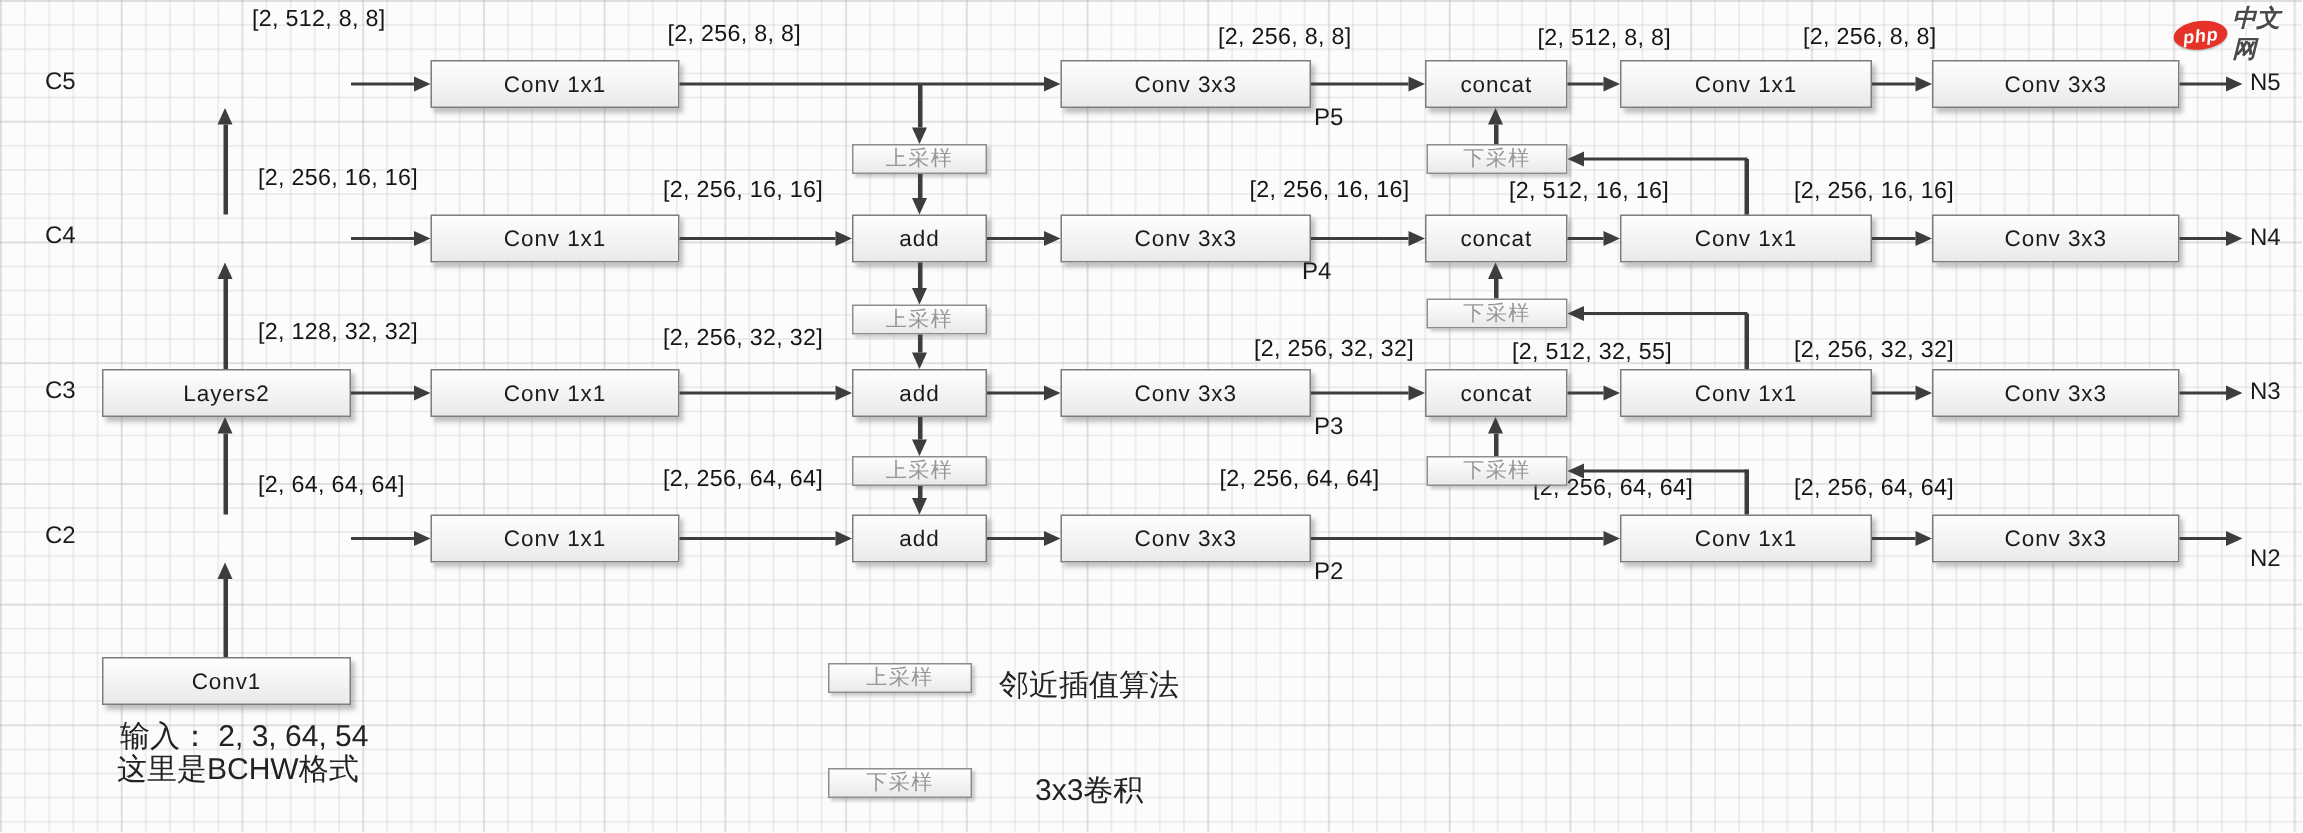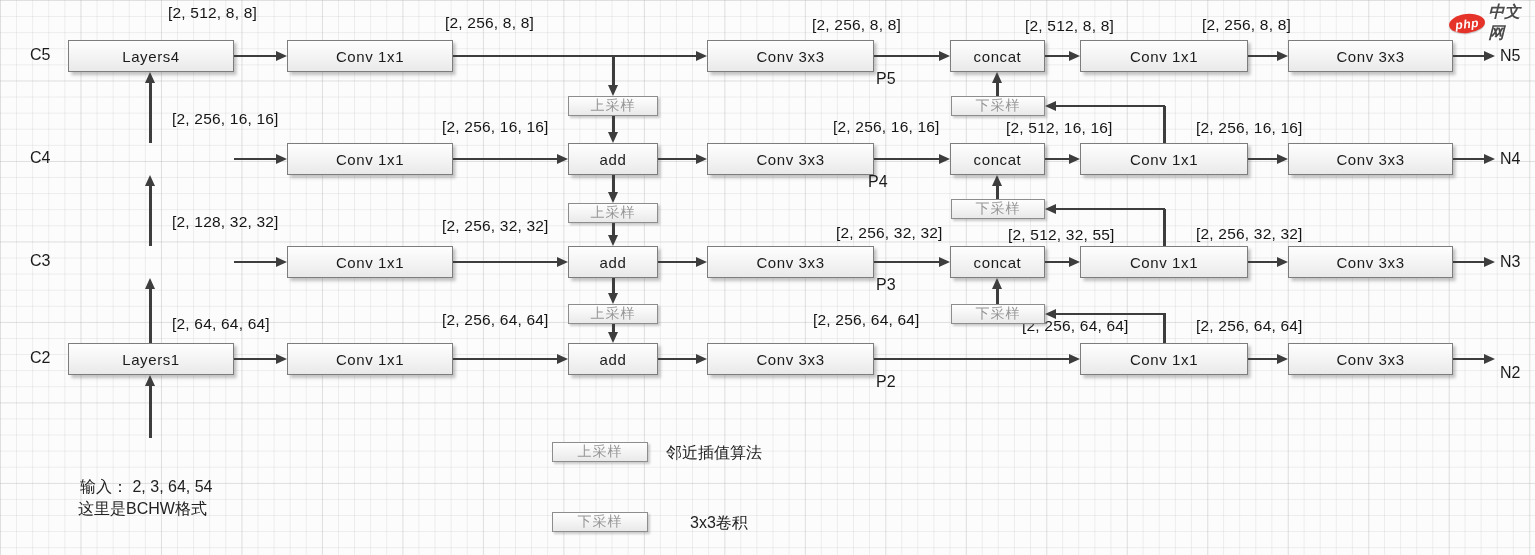--- a/index.html
+++ b/index.html
@@ -22,40 +22,39 @@
     box-shadow:2px 2px 2px rgba(130,130,130,.4);}
   .hl{position:absolute;height:2.6px;background:#3d3d3d;}
   .vl{position:absolute;width:2.6px;background:#3d3d3d;}
   .ar,.al,.au,.ad{position:absolute;width:0;height:0;}
   .ar{border-top:5.5px solid transparent;border-bottom:5.5px solid transparent;border-left:11px solid #3d3d3d;}
   .al{border-top:5.5px solid transparent;border-bottom:5.5px solid transparent;border-right:11px solid #3d3d3d;}
   .au{border-left:5.5px solid transparent;border-right:5.5px solid transparent;border-bottom:11px solid #3d3d3d;}
   .ad{border-left:5.5px solid transparent;border-right:5.5px solid transparent;border-top:11px solid #3d3d3d;}
   .lbl{position:absolute;font-size:15.5px;color:#151515;white-space:nowrap;letter-spacing:.2px;}
   .cl{position:absolute;font-size:16px;color:#1b1b1b;white-space:nowrap;}
-  .note{position:absolute;font-size:16px;color:#222;white-space:nowrap;}
+  .note{position:absolute;font-size:20px;color:#222;white-space:nowrap;}
   .wm{position:absolute;left:1449px;top:2px;display:flex;align-items:center;gap:3px;}
   .wm .pill{width:37px;height:19px;background:#e63329;border-radius:50%;transform:rotate(-6deg);
     display:flex;align-items:center;justify-content:center;color:#fff;font-weight:bold;
     font-style:italic;font-size:12px;letter-spacing:.5px;box-shadow:0 1px 1px rgba(0,0,0,.2);}
   .wm .site{font-size:16px;font-weight:bold;color:#4a4a4a;font-style:italic;
     text-shadow:1px 1px 0 #fff,-1px -1px 0 #fff;}
 </style>
 </head>
 <body>
 
 <div id="canvas">
 
   <div class="wm">
     <div class="pill">php</div>
     <div class="site">中文网</div>
   </div>
 
   <div class="cl" style="left:30px;top:46px">C5</div>
-  <div class="box" style="left:68px;top:40px;width:166px;height:32px">Layers4</div>
   <div class="hl" style="left:234px;top:54.7px;width:42px"></div>
   <div class="ar" style="left:276px;top:50.5px"></div>
   <div class="box" style="left:287px;top:40px;width:166px;height:32px">Conv 1x1</div>
   <div class="hl" style="left:453px;top:54.7px;width:243px"></div>
   <div class="ar" style="left:696px;top:50.5px"></div>
   <div class="box" style="left:707px;top:40px;width:167px;height:32px">Conv 3x3</div>
   <div class="cl" style="left:876px;top:70px">P5</div>
   <div class="hl" style="left:874px;top:54.7px;width:65px"></div>
   <div class="ar" style="left:939px;top:50.5px"></div>
   <div class="box" style="left:950px;top:40px;width:95px;height:32px">concat</div>
@@ -97,20 +96,21 @@
   <div class="hl" style="left:1453px;top:157.7px;width:31px"></div>
   <div class="ar" style="left:1484px;top:153.5px"></div>
   <div class="cl" style="left:1500px;top:150px">N4</div>
   <div class="lbl" style="left:172px;top:110px">[2, 256, 16, 16]</div>
   <div class="lbl" style="left:442px;top:118px">[2, 256, 16, 16]</div>
   <div class="lbl" style="left:833px;top:118px">[2, 256, 16, 16]</div>
   <div class="lbl" style="left:1006px;top:119px">[2, 512, 16, 16]</div>
   <div class="lbl" style="left:1196px;top:119px">[2, 256, 16, 16]</div>
 
   <div class="cl" style="left:30px;top:252px">C3</div>
+  <div class="box" style="left:68px;top:246px;width:166px;height:32px">Layers2</div>
   <div class="hl" style="left:234px;top:260.7px;width:42px"></div>
   <div class="ar" style="left:276px;top:256.5px"></div>
   <div class="box" style="left:287px;top:246px;width:166px;height:32px">Conv 1x1</div>
   <div class="hl" style="left:453px;top:260.7px;width:104px"></div>
   <div class="ar" style="left:557px;top:256.5px"></div>
   <div class="box" style="left:568px;top:246px;width:90px;height:32px">add</div>
   <div class="hl" style="left:658px;top:260.7px;width:38px"></div>
   <div class="ar" style="left:696px;top:256.5px"></div>
   <div class="box" style="left:707px;top:246px;width:167px;height:32px">Conv 3x3</div>
   <div class="cl" style="left:876px;top:276px">P3</div>
@@ -126,21 +126,20 @@
   <div class="hl" style="left:1453px;top:260.7px;width:31px"></div>
   <div class="ar" style="left:1484px;top:256.5px"></div>
   <div class="cl" style="left:1500px;top:253px">N3</div>
   <div class="lbl" style="left:172px;top:213px">[2, 128, 32, 32]</div>
   <div class="lbl" style="left:442px;top:217px">[2, 256, 32, 32]</div>
   <div class="lbl" style="left:836px;top:224px">[2, 256, 32, 32]</div>
   <div class="lbl" style="left:1008px;top:226px">[2, 512, 32, 55]</div>
   <div class="lbl" style="left:1196px;top:225px">[2, 256, 32, 32]</div>
 
   <div class="cl" style="left:30px;top:349px">C2</div>
-  <div class="box" style="left:68px;top:343px;width:166px;height:32px">Layers1</div>
   <div class="hl" style="left:234px;top:357.7px;width:42px"></div>
   <div class="ar" style="left:276px;top:353.5px"></div>
   <div class="box" style="left:287px;top:343px;width:166px;height:32px">Conv 1x1</div>
   <div class="hl" style="left:453px;top:357.7px;width:104px"></div>
   <div class="ar" style="left:557px;top:353.5px"></div>
   <div class="box" style="left:568px;top:343px;width:90px;height:32px">add</div>
   <div class="hl" style="left:658px;top:357.7px;width:38px"></div>
   <div class="ar" style="left:696px;top:353.5px"></div>
   <div class="box" style="left:707px;top:343px;width:167px;height:32px">Conv 3x3</div>
   <div class="cl" style="left:876px;top:373px">P2</div>
@@ -160,20 +159,21 @@
   <div class="lbl" style="left:1196px;top:317px">[2, 256, 64, 64]</div>
 
   <div class="au" style="left:144.8px;top:72px"></div>
   <div class="vl" style="left:149px;top:83px;height:60px"></div>
   <div class="au" style="left:144.8px;top:175px"></div>
   <div class="vl" style="left:149px;top:186px;height:60px"></div>
   <div class="au" style="left:144.8px;top:278px"></div>
   <div class="vl" style="left:149px;top:289px;height:54px"></div>
   <div class="au" style="left:144.8px;top:375px"></div>
   <div class="vl" style="left:149px;top:386px;height:52px"></div>
+  <div class="box" style="left:68px;top:438px;width:166px;height:32px">Conv1</div>
 
   <div class="vl" style="left:612px;top:56px;height:29px"></div>
   <div class="ad" style="left:607.8px;top:85px"></div>
   <div class="box sbox" style="left:568px;top:96px;width:90px;height:20px">上采样</div>
   <div class="vl" style="left:612px;top:116px;height:16px"></div>
   <div class="ad" style="left:607.8px;top:132px"></div>
 
   <div class="vl" style="left:612px;top:175px;height:17px"></div>
   <div class="ad" style="left:607.8px;top:192px"></div>
   <div class="box sbox" style="left:568px;top:203px;width:90px;height:20px">上采样</div>

